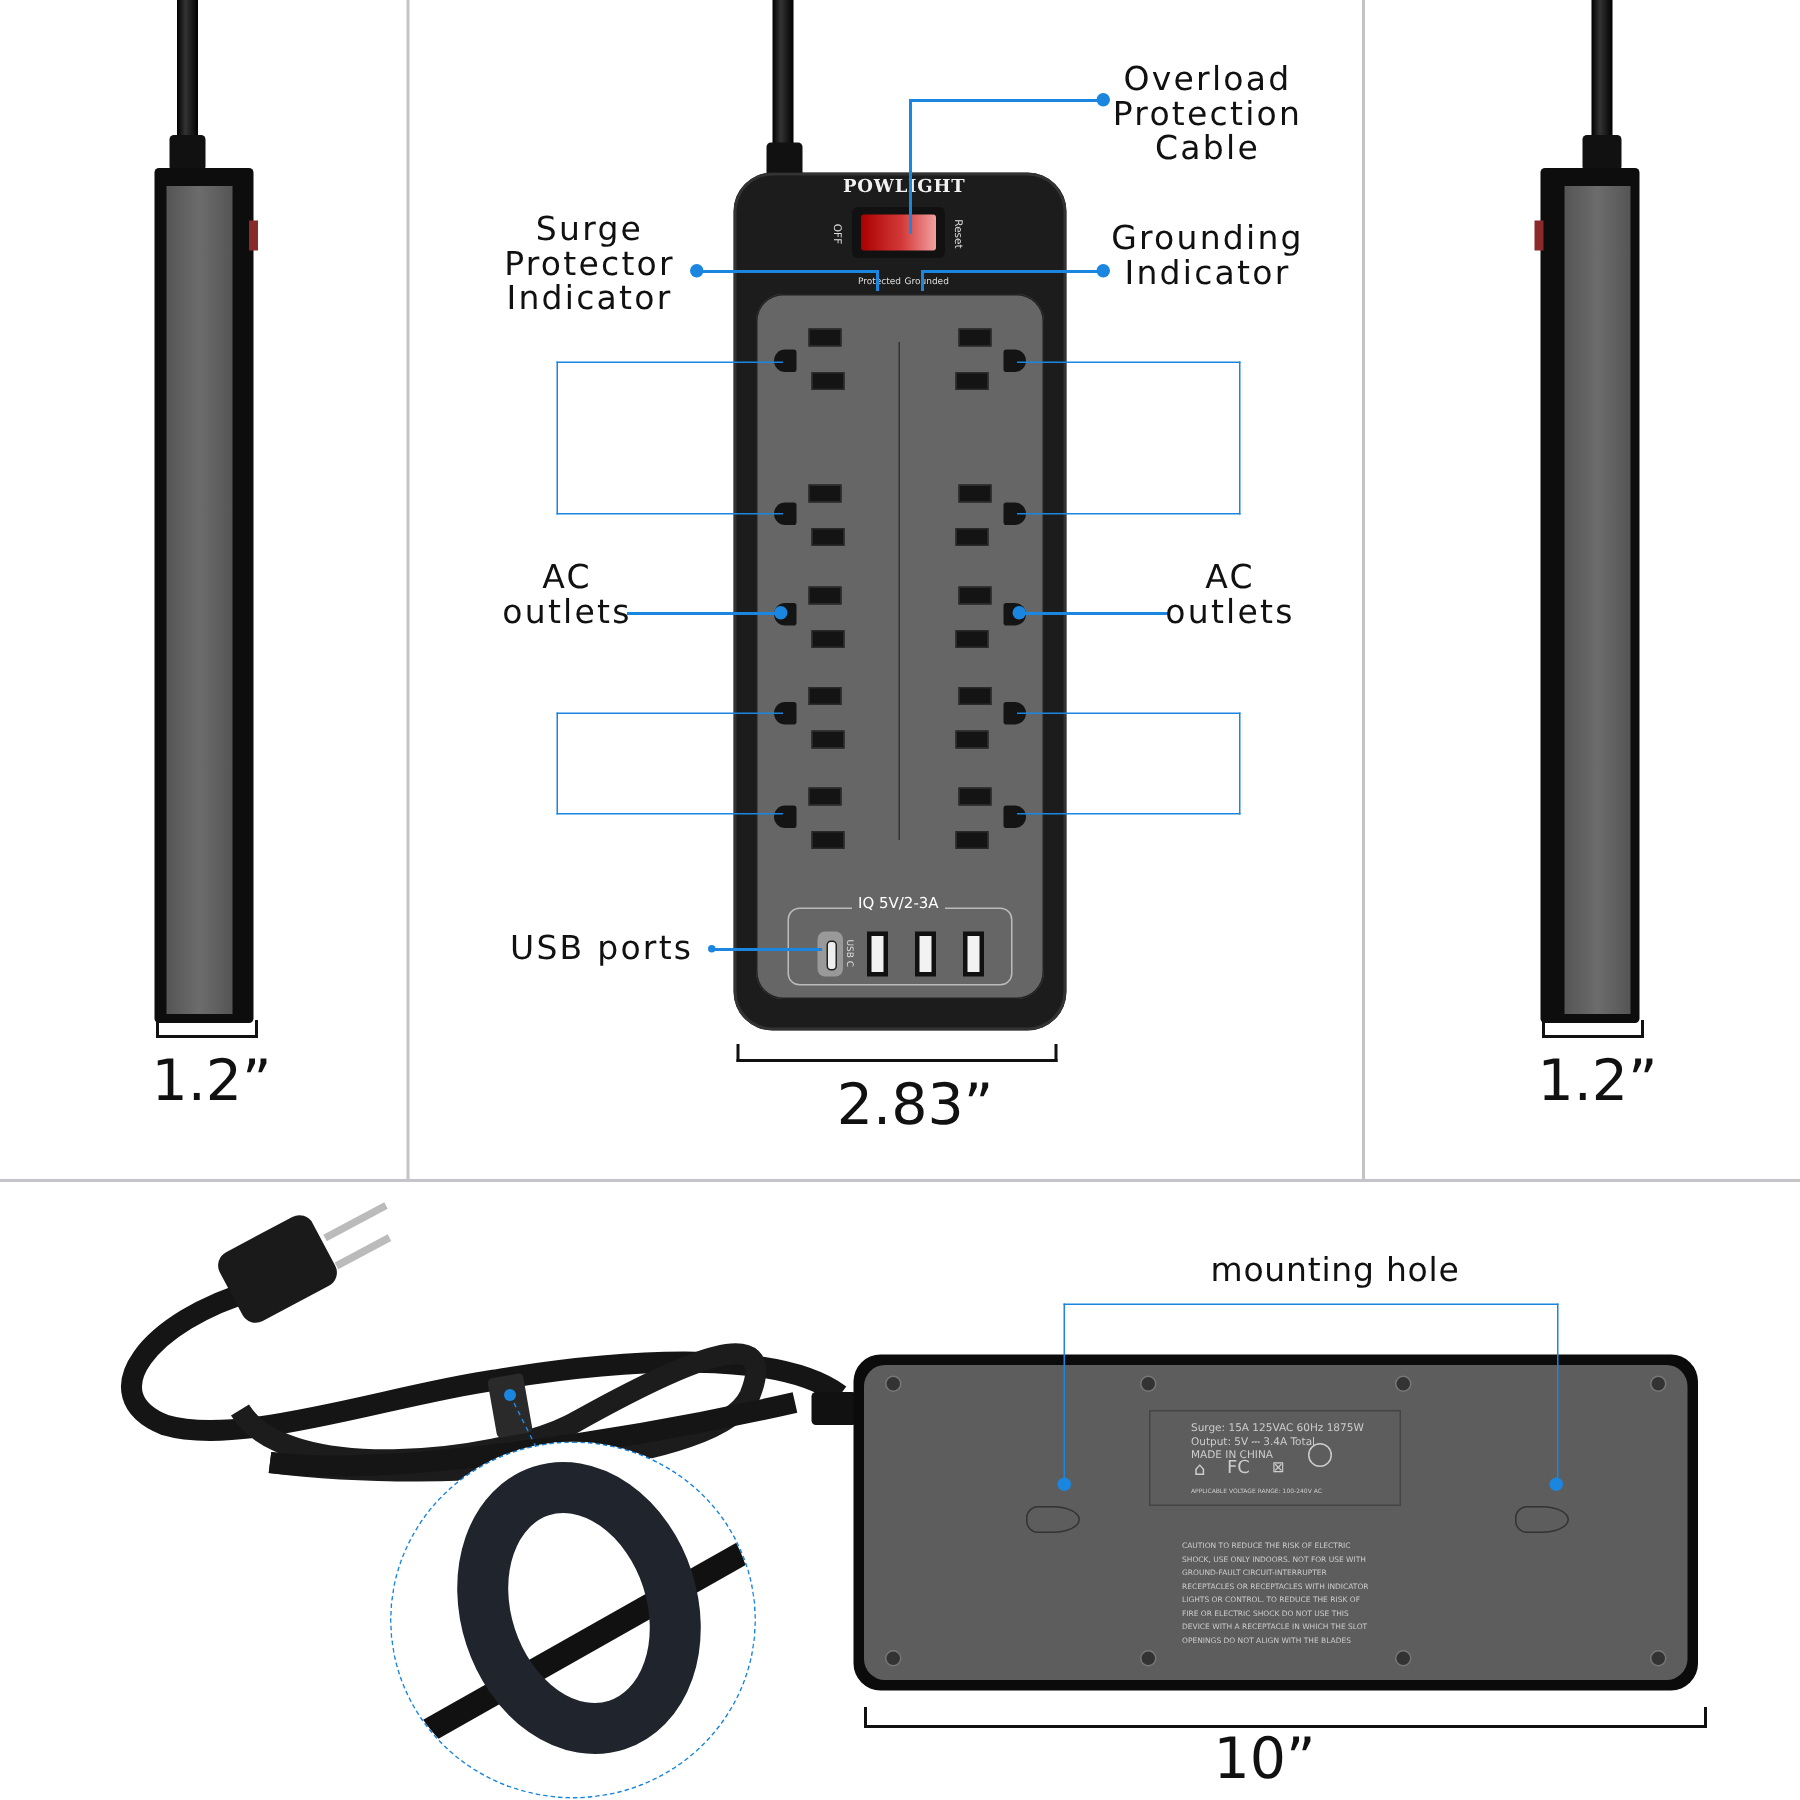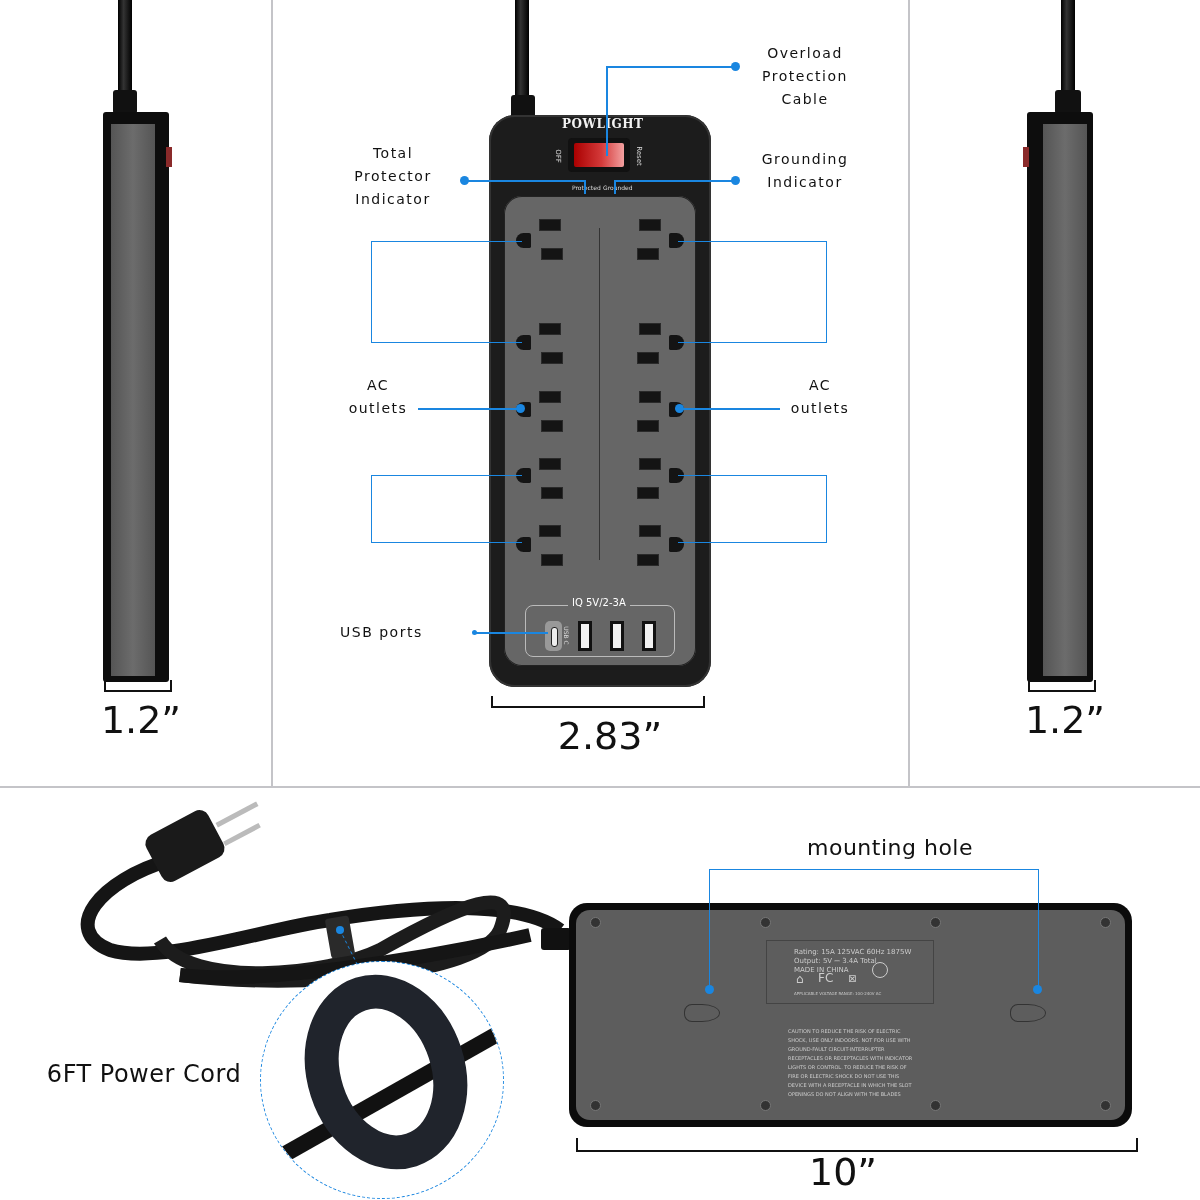--- a/index.html
+++ b/index.html
@@ -1,21 +1,21 @@
 <!DOCTYPE html>
 <html><head>
 <meta charset="utf-8">
 <style>
   html, body { margin:0; padding:0; background:#ffffff; }
   body { width:1200px; height:1200px; position:relative; overflow:hidden;
          font-family:"DejaVu Sans", "Liberation Sans", sans-serif; color:#111; }
   .abs { position:absolute; }
   .divider-v { position:absolute; top:0; width:2px; height:787px; background:#c4c4c8; }
   .divider-h { position:absolute; left:0; top:786px; width:1200px; height:2px; background:#c4c4c8; }
-  .label { position:absolute; text-align:center; font-size:14px; line-height:23px; letter-spacing:1.5px; color:#111; }
+  .label { position:absolute; text-align:center; font-size:22px; line-height:23px; letter-spacing:1.5px; color:#111; }
   .dim { position:absolute; font-size:38px; color:#111; text-align:center; line-height:40px; }
   .bracket { position:absolute; border:2px solid #111; border-top:none; }
   .bline { position:absolute; background:#1a86e0; }
   .dot { position:absolute; width:9px; height:9px; border-radius:50%; background:#1a86e0; }
   .bbox { position:absolute; border:1.5px solid #1a86e0; }
   
   .cord { position:absolute; width:14px; background:linear-gradient(90deg,#000,#333 40%,#000); }
   .cord-cap { position:absolute; background:#111; border-radius:3px; }
   .side-body { position:absolute; background:#0d0d0d; border-radius:3px; }
   .side-face { position:absolute; background:linear-gradient(90deg,#555,#6c6c6c 50%,#555); }
@@ -171,21 +171,21 @@
   <div class="label" style="left:740px;top:42px;width:130px">
     <div>Overload</div>
     <div>Protection</div>
     <div>Cable</div>
   </div>
 
   <div class="dot" style="left:460px;top:176px"></div>
   <div class="bline" style="left:464px;top:180px;width:120px;height:1.5px"></div>
   <div class="bline" style="left:584px;top:180px;width:1.5px;height:14px"></div>
   <div class="label" style="left:330px;top:142px;width:126px">
-    <div>Total</div>
+    <div>Surge</div>
     <div>Protector</div>
     <div>Indicator</div>
   </div>
 
   <div class="bline" style="left:614px;top:180px;width:120px;height:1.5px"></div>
   <div class="bline" style="left:614px;top:180px;width:1.5px;height:14px"></div>
   <div class="dot" style="left:731px;top:176px"></div>
   <div class="label" style="left:740px;top:148px;width:130px">
     <div>Grounding</div>
     <div>Indicator</div>
@@ -229,42 +229,41 @@
   <div class="cord-cap" style="left:541px;top:928px;width:30px;height:22px"></div>
 
   <div class="magnifier">
     <svg width="242" height="236" viewBox="0 0 242 236">
       <line x1="10" y1="200" x2="240" y2="70" stroke="#111" stroke-width="16"></line>
       <ellipse cx="125" cy="110" rx="62" ry="82" fill="none" stroke="#20242c" stroke-width="34" transform="rotate(-18 125 110)"></ellipse>
     </svg>
   </div>
 
   <div class="label" style="left:30px;top:1060px;width:228px;font-size:24px;line-height:29px;letter-spacing:0.5px">
-    <div>6FT Power Cord</div>
   </div>
 </div>
 
 <div>
   <div class="bottom-body"></div>
   <div class="bottom-face"></div>
 
   <div class="screw" style="left:590px;top:917px"></div>
   <div class="screw" style="left:760px;top:917px"></div>
   <div class="screw" style="left:930px;top:917px"></div>
   <div class="screw" style="left:1100px;top:917px"></div>
   <div class="screw" style="left:590px;top:1100px"></div>
   <div class="screw" style="left:760px;top:1100px"></div>
   <div class="screw" style="left:930px;top:1100px"></div>
   <div class="screw" style="left:1100px;top:1100px"></div>
 
   <div class="keyhole" style="left:684px;top:1004px"></div>
   <div class="keyhole" style="left:1010px;top:1004px"></div>
 
   <div class="rating"></div>
-  <div class="rtext" style="left:794px;top:948px">Rating: 15A 125VAC 60Hz 1875W</div>
+  <div class="rtext" style="left:794px;top:948px">Surge: 15A 125VAC 60Hz 1875W</div>
   <div class="rtext" style="left:794px;top:957px">Output: 5V ⎓ 3.4A Total</div>
   <div class="rtext" style="left:794px;top:966px">MADE IN CHINA</div>
   <div class="rtext" style="left:796px;top:975px;font-size:12px">⌂</div>
   <div class="rtext" style="left:818px;top:974px;font-size:12px;font-weight:normal">FC</div>
   <div class="rtext" style="left:848px;top:975px;font-size:10px">⊠</div>
   <div class="abs" style="left:872px;top:962px;width:14px;height:14px;border:1px solid #ccc;border-radius:50%"></div>
   <div class="rtext" style="left:794px;top:990px;font-size:4px">APPLICABLE VOLTAGE RANGE: 100-240V AC</div>
   <div class="caution">CAUTION TO REDUCE THE RISK OF ELECTRIC SHOCK, USE ONLY INDOORS. NOT FOR USE WITH GROUND-FAULT CIRCUIT-INTERRUPTER RECEPTACLES OR RECEPTACLES WITH INDICATOR LIGHTS OR CONTROL. TO REDUCE THE RISK OF FIRE OR ELECTRIC SHOCK DO NOT USE THIS DEVICE WITH A RECEPTACLE IN WHICH THE SLOT OPENINGS DO NOT ALIGN WITH THE BLADES</div>
 
   <div class="label" style="left:760px;top:836px;width:260px;font-size:22px;letter-spacing:0.5px">mounting hole</div>

